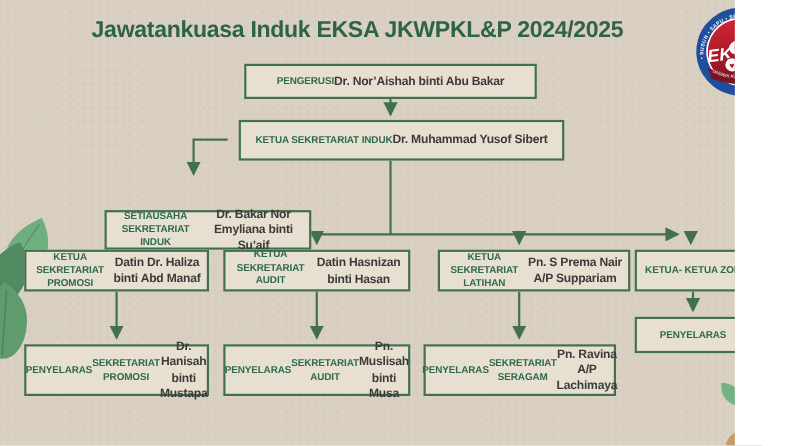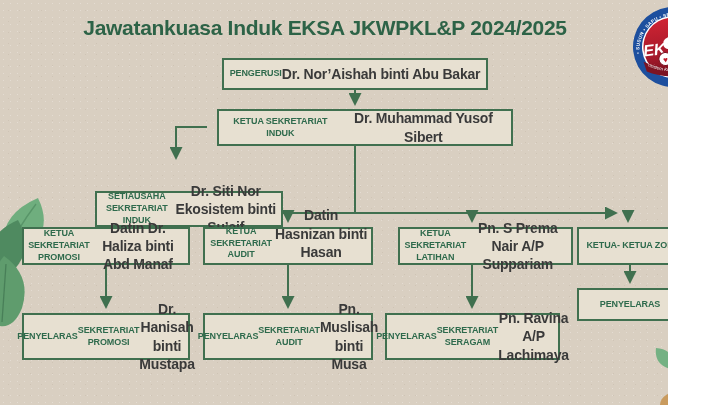--- a/index.html
+++ b/index.html
@@ -25,21 +25,21 @@
     position:absolute;left:0;top:16px;width:650px;text-align:center;
     font-size:21px;font-weight:bold;letter-spacing:-.3px;color:var(--title-green);
   }
   .box{
     position:absolute;box-sizing:border-box;z-index:2;
     background:var(--box-fill);border:2px solid var(--green);
     display:flex;flex-direction:row;align-items:center;justify-content:center;
     text-align:center;padding:2px 3px;
   }
   .role{color:var(--role-green);font-weight:bold;font-size:9px;line-height:1.3;letter-spacing:-.1px;}
-  .person{color:var(--person);font-weight:bold;font-size:14px;line-height:1.3;letter-spacing:-.2px;}
+  .person{color:var(--person);font-weight:bold;font-size:11px;line-height:1.3;letter-spacing:-.2px;}
   #box-pengerusi {left:222px; top:58px;  width:266px; height:32px;}
   #box-ketua-induk {left:217px; top:109px; width:296px; height:37px;}
   #box-setiausaha {left:95px;  top:163px; width:188px; height:36px;margin-top:28px;}
   #box-promosi {left:22px;  top:227px; width:168px; height:38px;}
   #box-audit   {left:203px; top:227px; width:170px; height:38px;align-items:flex-end;}
   #box-latihan {left:385px; top:227px; width:175px; height:38px;margin-left:13px;}
   #box-zon     {left:577px; top:227px; width:106px; height:38px;}
   #box-p-promosi {left:22px;  top:313px; width:168px; height:47px;}
   #box-p-audit   {left:203px; top:313px; width:170px; height:47px;}
   #box-p-latihan {left:385px; top:313px; width:175px; height:47px;}
@@ -127,21 +127,21 @@
     <div class="person">Dr. Nor’Aishah binti Abu Bakar</div>
   </div>
 
   <div class="box" id="box-ketua-induk">
     <div class="role">KETUA SEKRETARIAT INDUK</div>
     <div class="person">Dr. Muhammad Yusof Sibert</div>
   </div>
 
   <div class="box" id="box-setiausaha">
     <div class="role">SETIAUSAHA SEKRETARIAT INDUK</div>
-    <div class="person">Dr. Siti Nor Ekosistem binti Su’aif</div>
+    <div class="person">Dr. Bakar Nor Emyliana binti Su’aif</div>
   </div>
 
   <div class="box" id="box-promosi">
     <div class="role">KETUA SEKRETARIAT PROMOSI</div>
     <div class="person">Datin Dr. Haliza binti Abd Manaf</div>
   </div>
 
   <div class="box" id="box-audit">
     <div class="role">KETUA SEKRETARIAT AUDIT</div>
     <div class="person">Datin Hasnizan binti Hasan</div>

